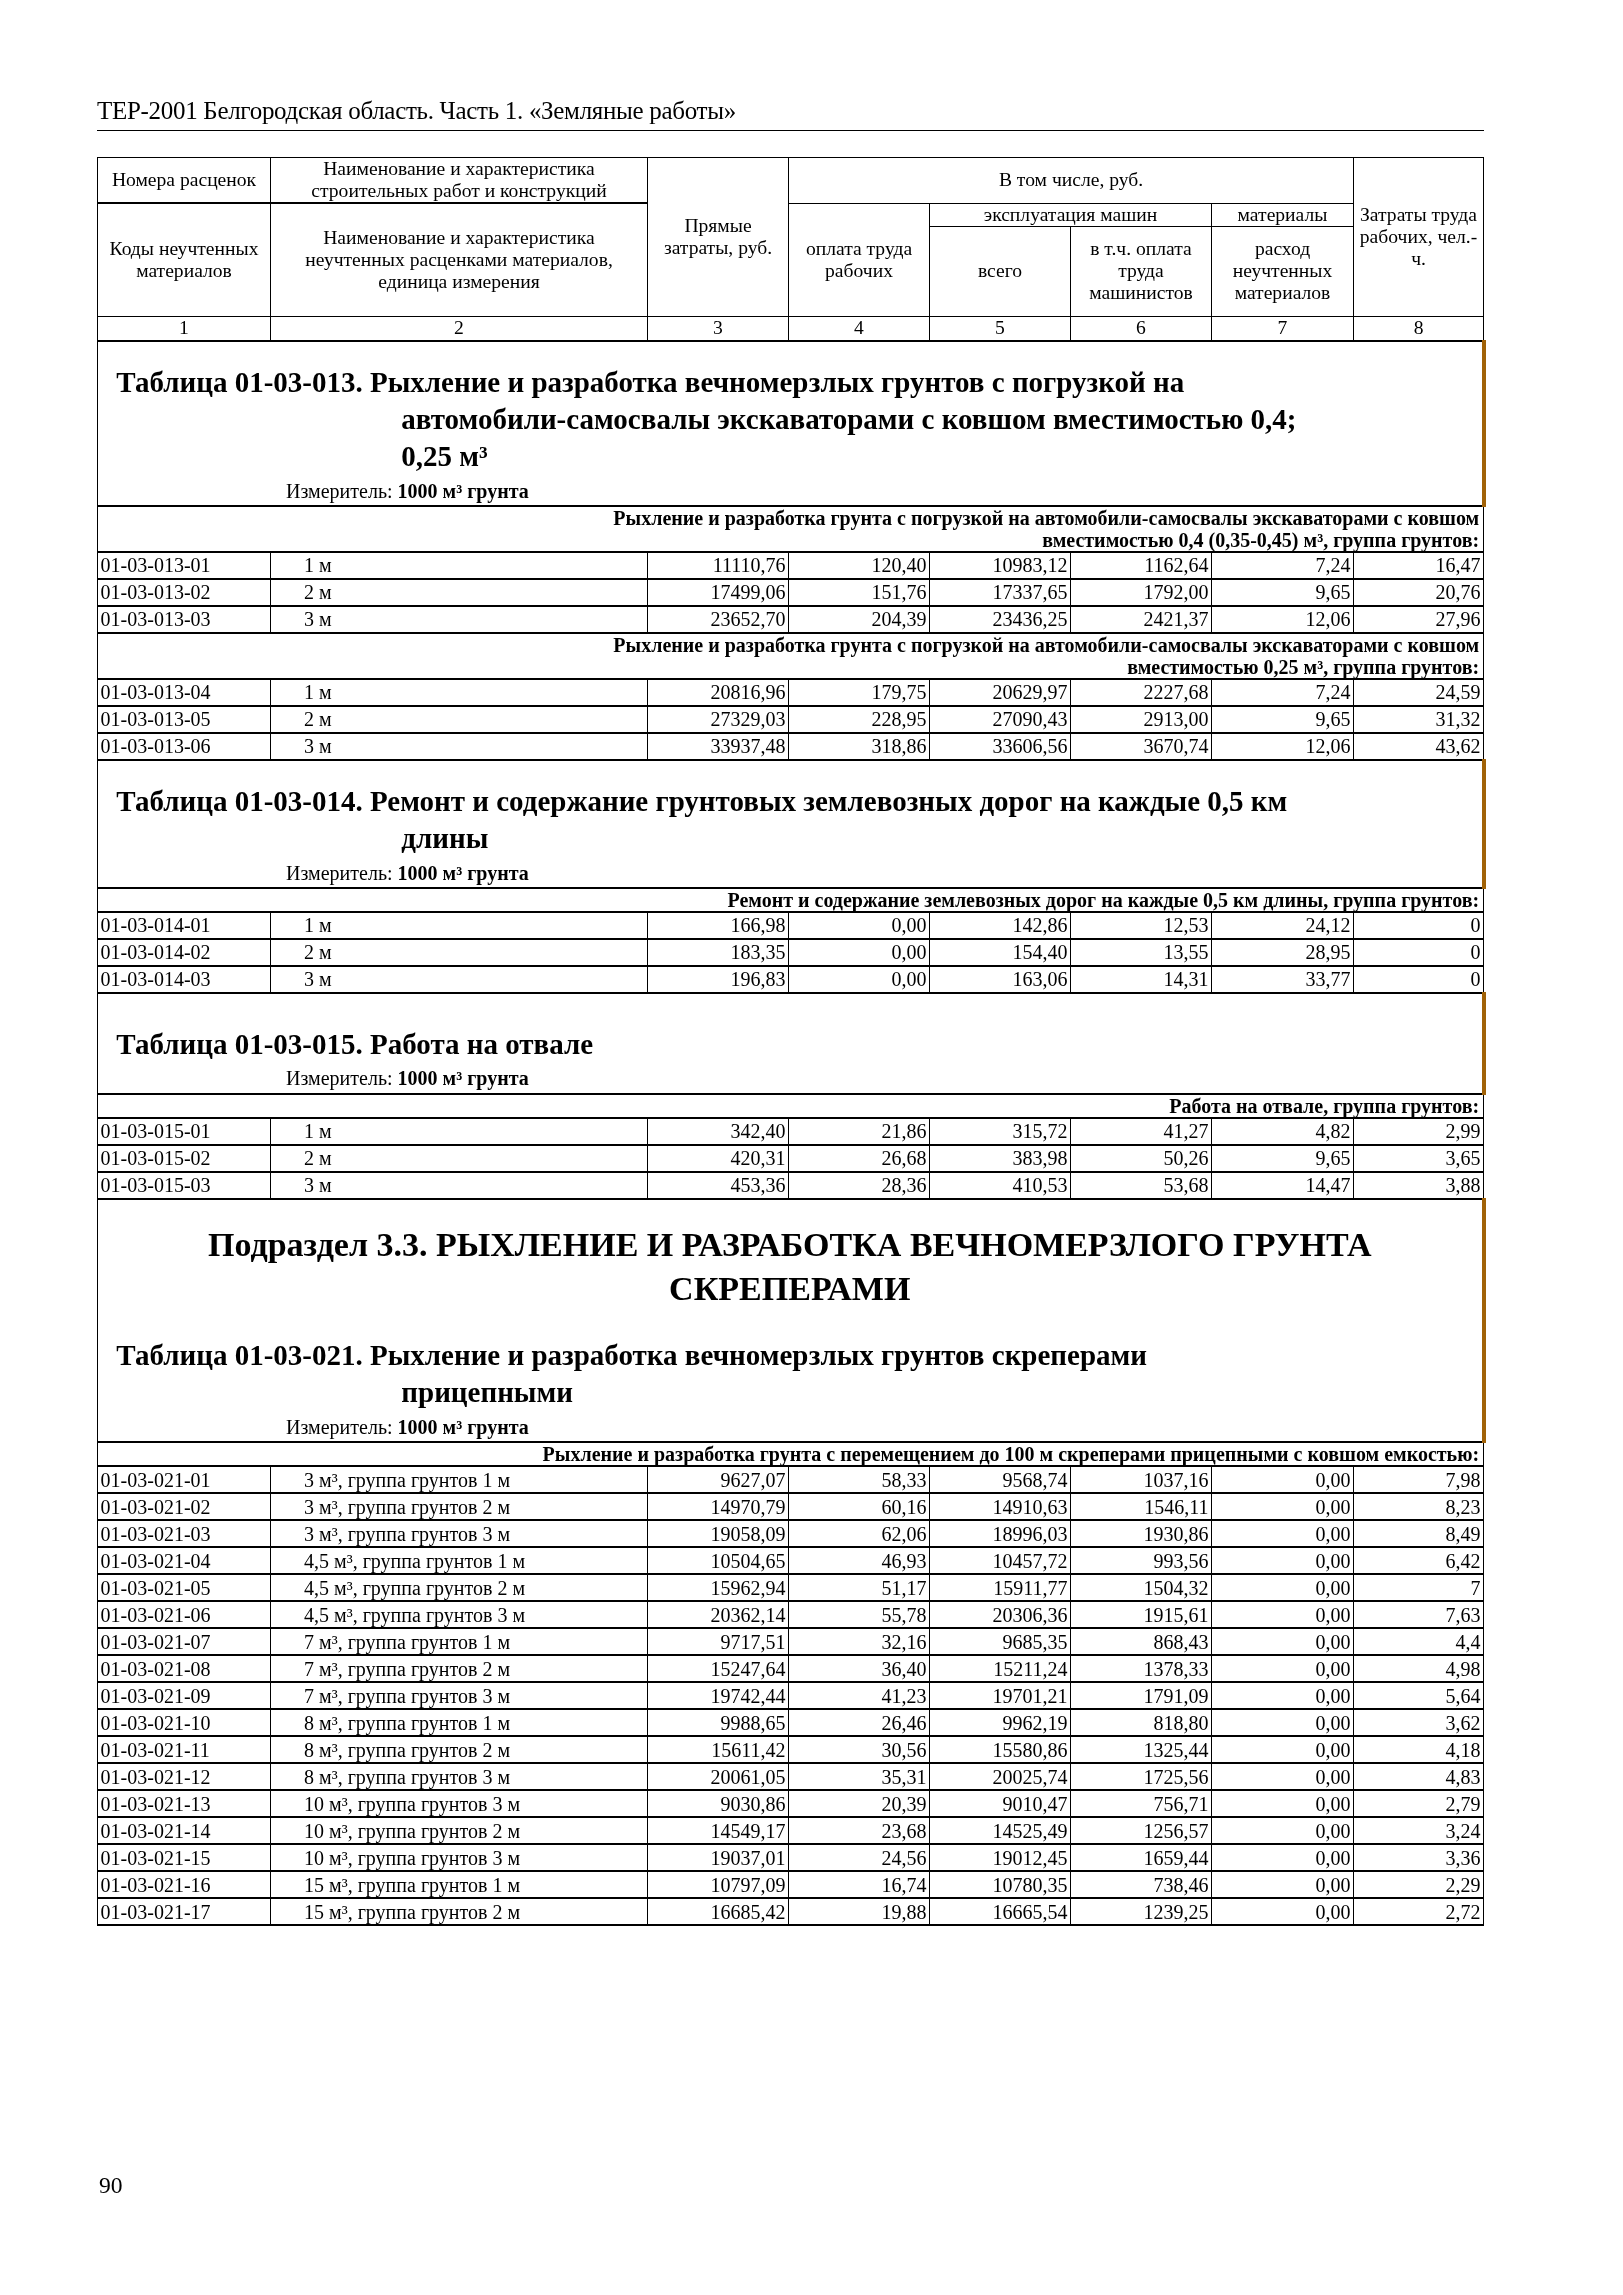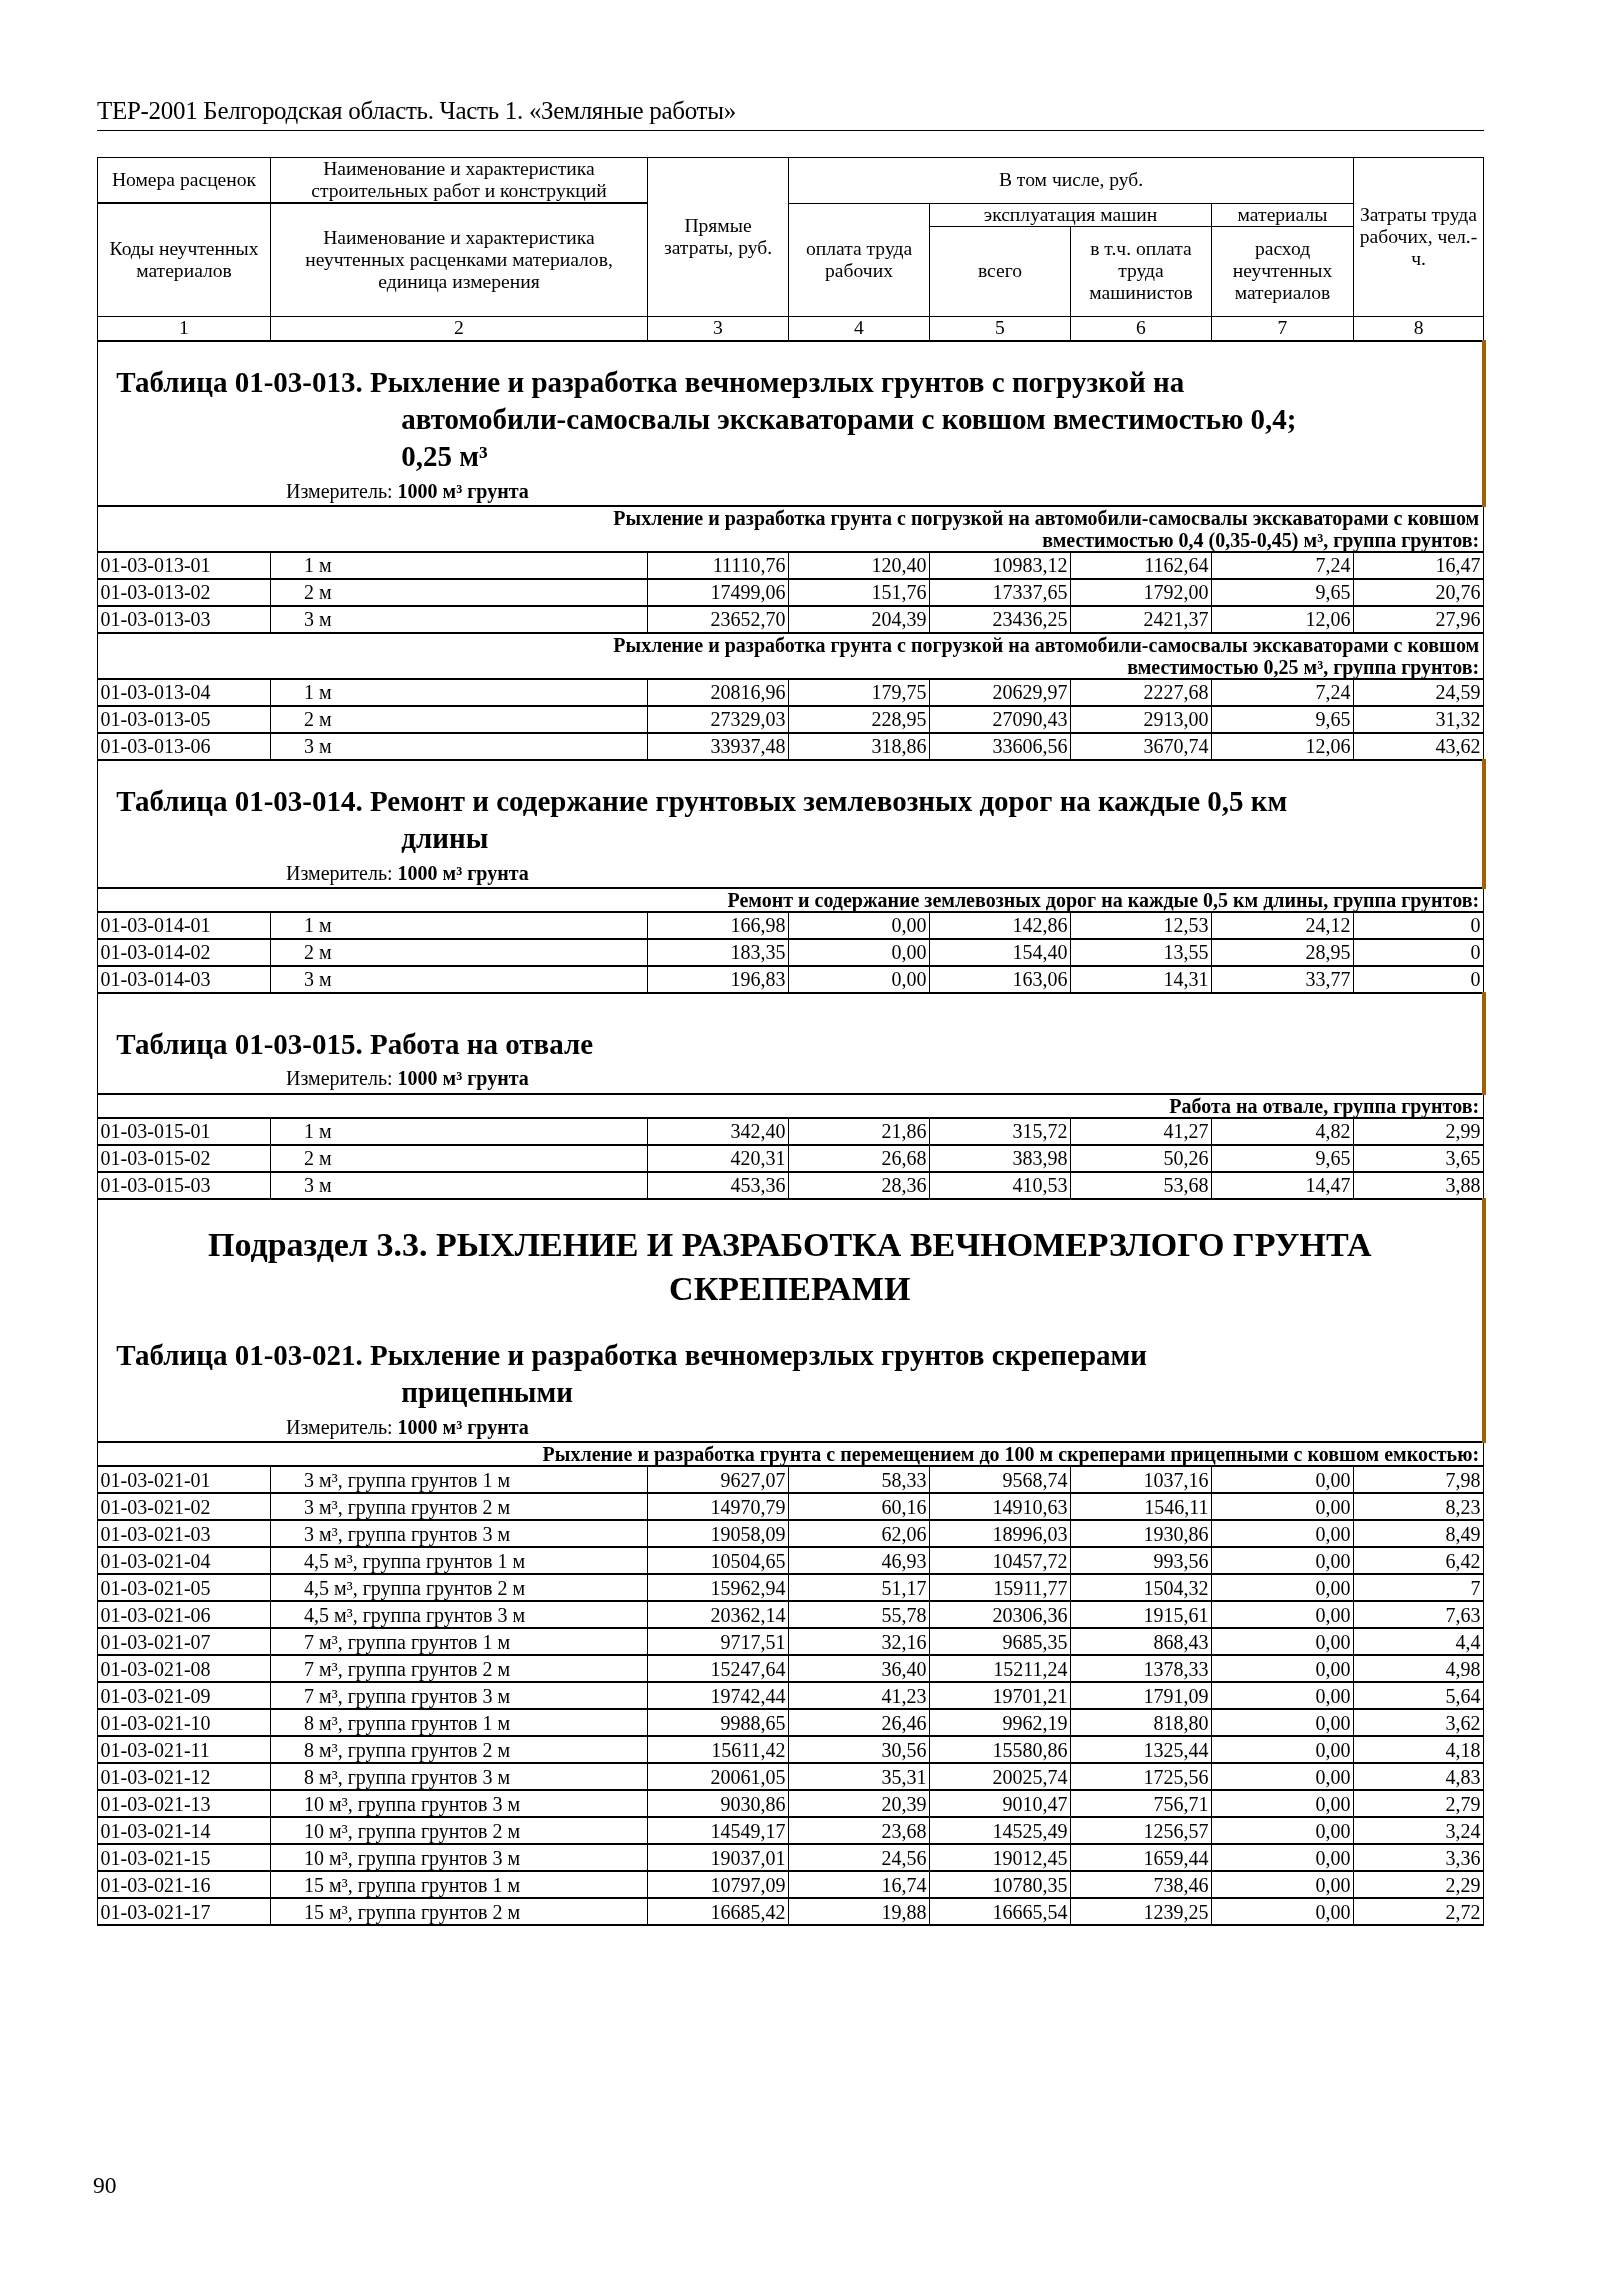--- a/index.html
+++ b/index.html
@@ -18,21 +18,21 @@
   .tbl-title { font-weight:bold; font-size:29px; line-height:37px; padding-left:18.3px; text-indent:0; }
   .tbl-title .cont { display:block; padding-left:285px; }
   .measurer { font-size:20px; padding-left:188px; line-height:26px; }
   .measurer b { font-weight:bold; }
   .group-row td { font-weight:bold; font-size:20px; line-height:22px; padding-left:188px; border-top:2px solid #000; border-bottom:2px solid #000;text-align:right; }
   .data td { font-size:20px; line-height:22px; height:25px; border-top:1px solid #000; border-bottom:2px solid #000; }
   .data td.code { text-align:left; padding:0 2.6px; }
   .data td.name { text-align:left; padding-left:33px; }
   .data td.v { text-align:right; padding-right:2.6px; }
   .subsection { font-weight:bold; font-size:34px; text-align:center; line-height:44px; padding:23.6px 26px 0 26px; }
-  .page-number { position:absolute; left:93px; top:2172px; font-size:23.6px; }
+  .page-number { position:absolute; left:99px; top:2172px; font-size:23.6px; }
 </style>
 </head>
 <body>
 
 <div class="running-head">ТЕР-2001 Белгородская область. Часть 1. «Земляные работы»</div>
 <div class="head-rule"></div>
 
 <div class="page">
   <table>
     <colgroup>

